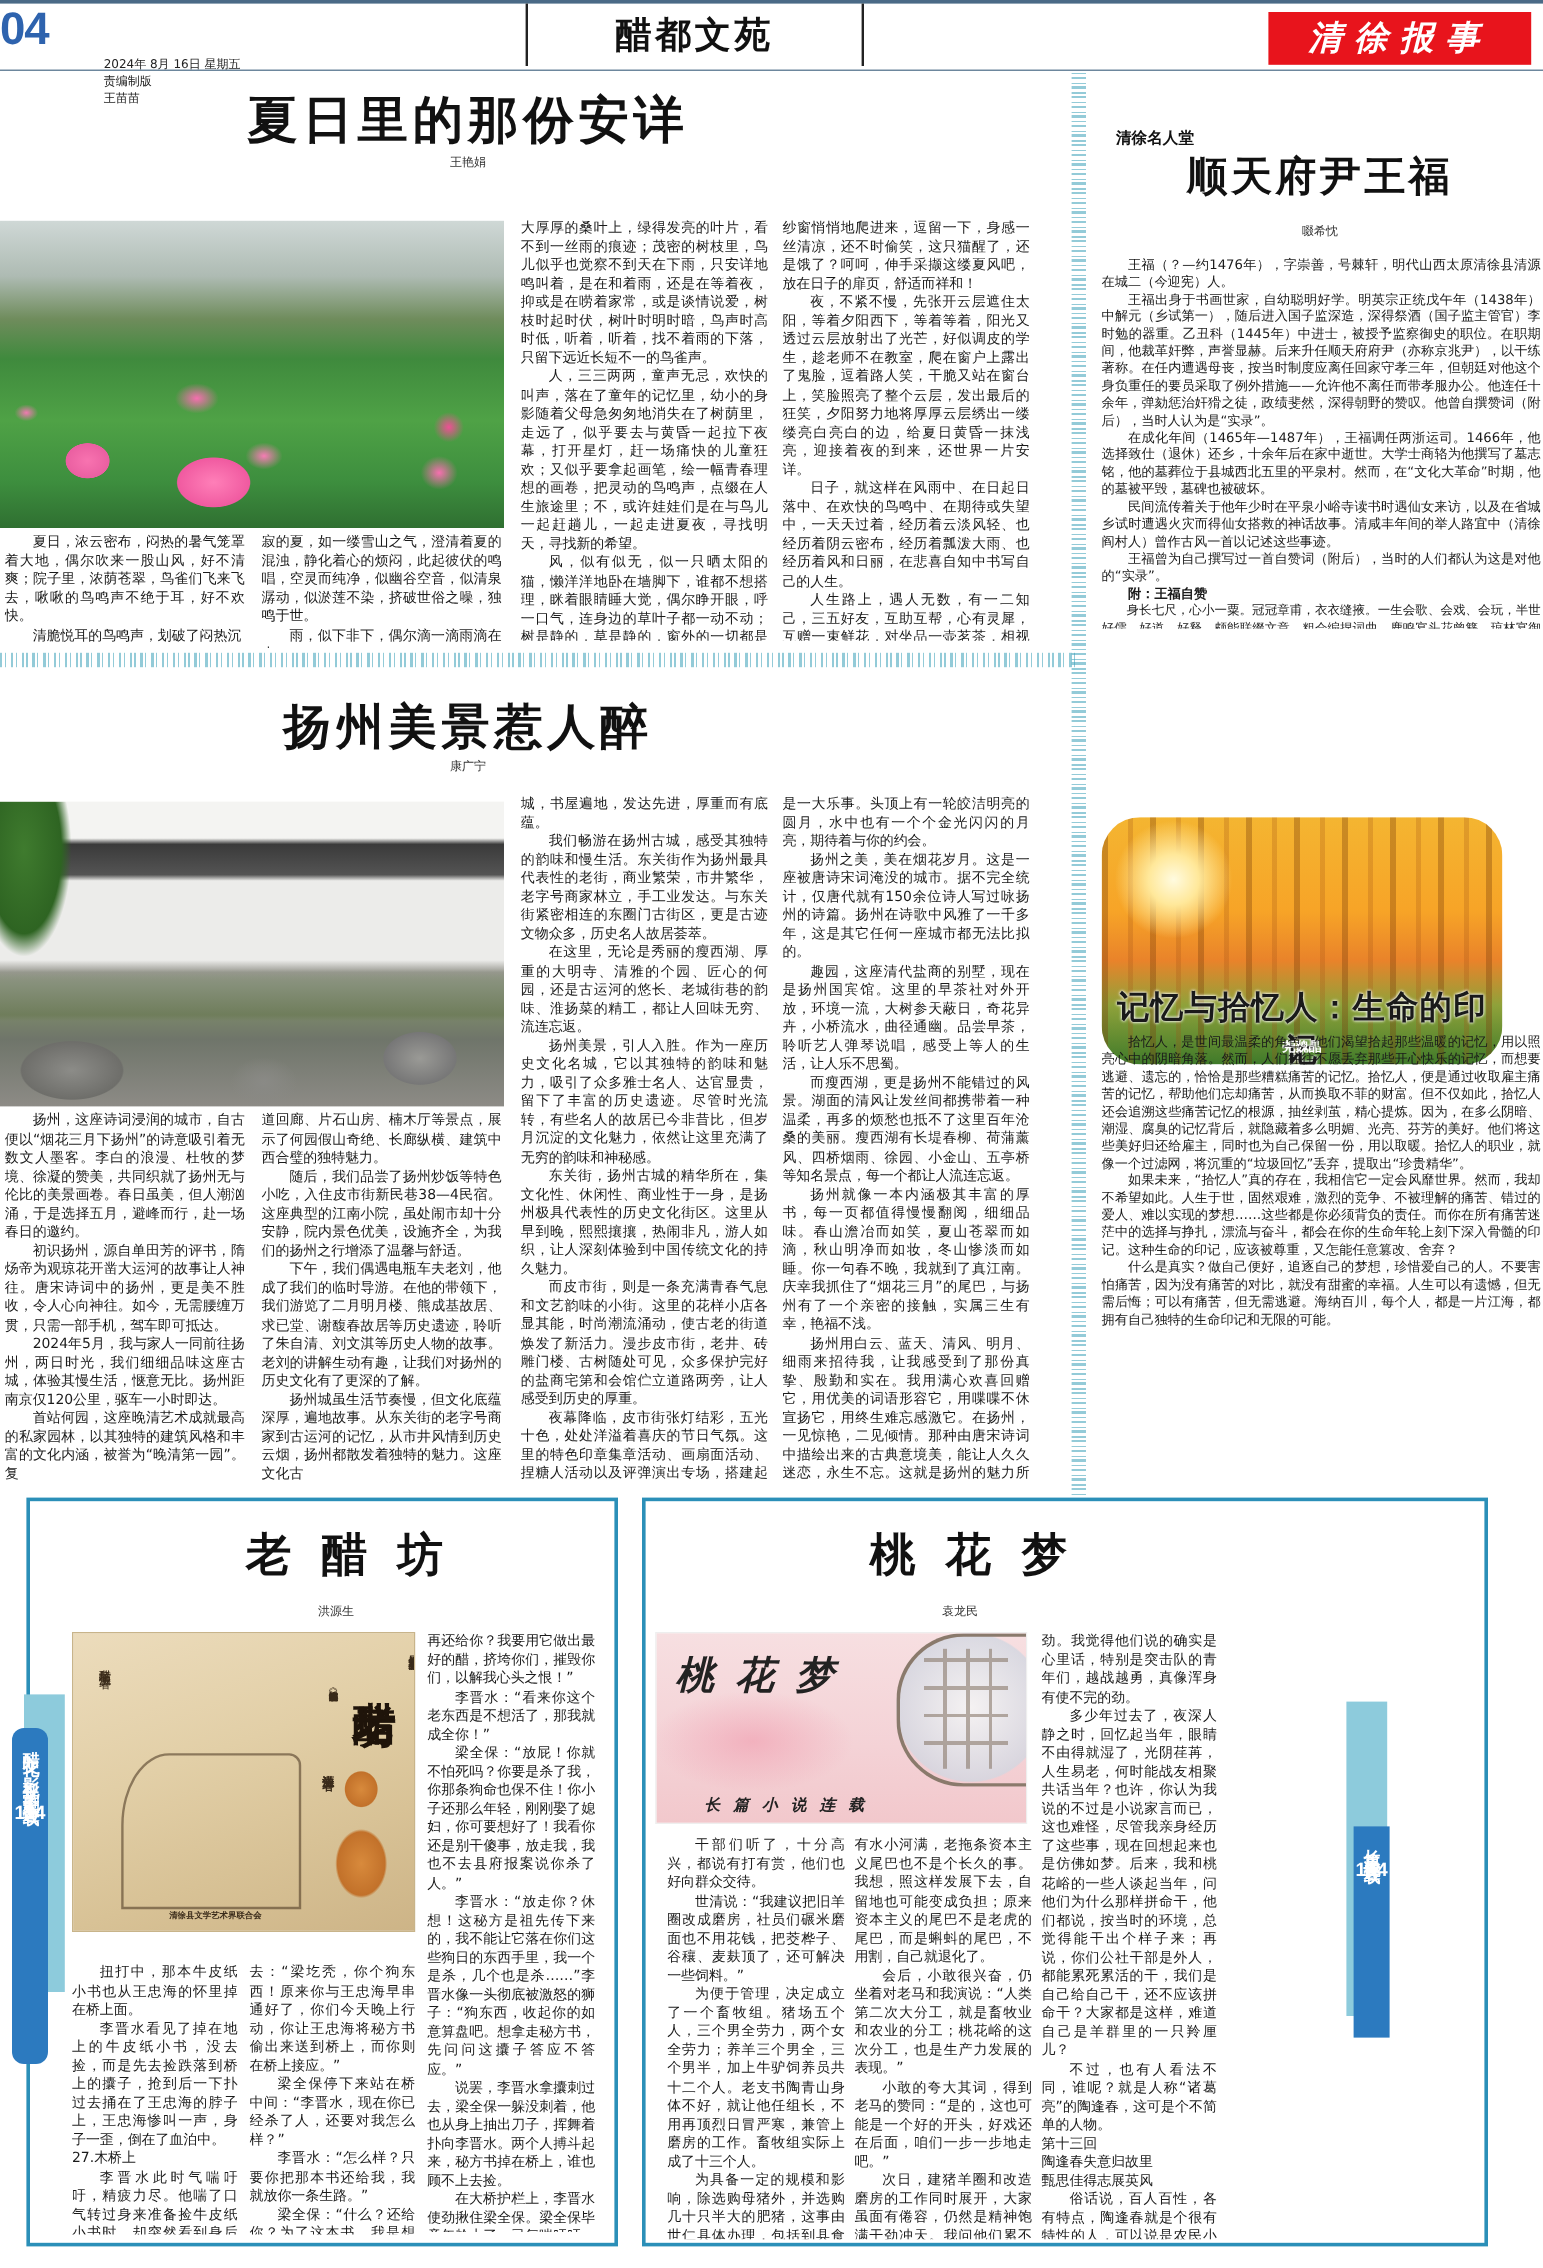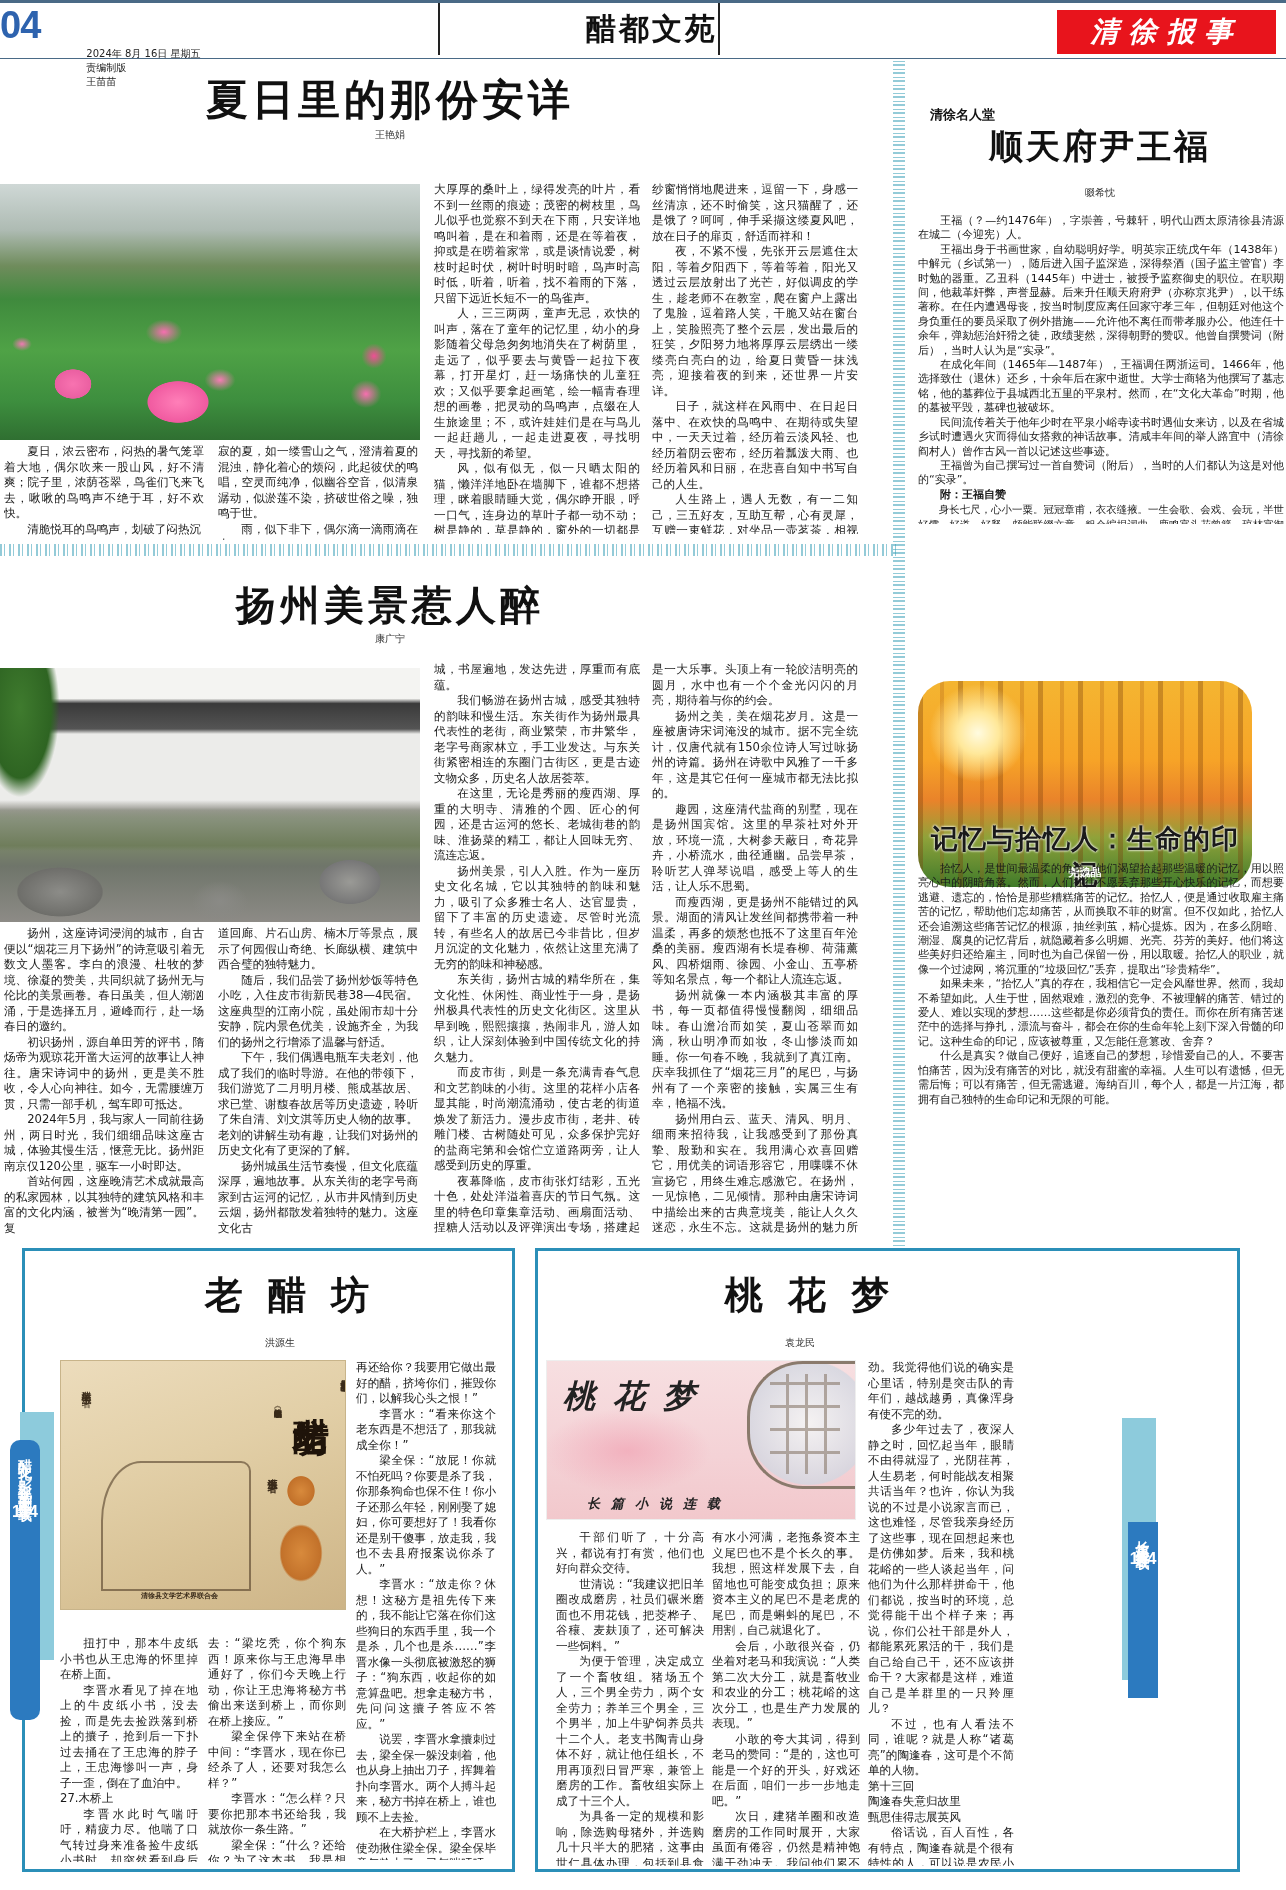--- a/index.html
+++ b/index.html
@@ -4,21 +4,21 @@
 <style>
   * { box-sizing: border-box; margin: 0; padding: 0; }
   html, body { width: 1286px; height: 1890px; background: #ffffff; overflow: hidden; }
   body { font-family: "DejaVu Sans", "Liberation Sans", sans-serif; color: #1a1a1a; position: relative; }
 
   
   .topline { position: absolute; left: 0; top: 0; width: 1286px; height: 3px; background: #4a6a86; }
   .page-num { position: absolute; left: 0; top: 4px; font-family: "Liberation Sans", sans-serif; font-weight: bold; font-size: 38px; color: #2e63ae; letter-spacing: -1px; }
   .header-meta { position: absolute; left: 80px; top: 36px; font-size: 10px; color: #222; white-space: pre; }
   .header-meta span { margin-right: 22px; }
-  .section-box { position: absolute; left: 438px; top: 3px; width: 282px; height: 52px; border-left: 2px solid #222; border-right: 2px solid #222; display: flex; align-items: center; justify-content: flex-end; }
+  .section-box { position: absolute; left: 438px; top: 3px; width: 282px; height: 52px; border-left: 2px solid #222; border-right: 2px solid #222; display: flex; align-items: center; justify-content: center; }
   .section-title { font-size: 30px; font-weight: bold; color: #111; letter-spacing: 3px; }
   .masthead { position: absolute; left: 1057px; top: 10px; width: 219px; height: 44px; background: #e8141c; color: #fff; font-family: "DejaVu Serif", serif; font-style: italic; font-size: 28px; font-weight: bold; display: flex; align-items: center; justify-content: center; letter-spacing: 10px; }
   .header-rule { position: absolute; left: 0; top: 58px; width: 1286px; height: 1px; background: #4a6a86; }
 
   
   .headline { position: absolute; font-weight: bold; color: #111; text-align: center; font-family: "DejaVu Sans", sans-serif; }
   .byline { position: absolute; font-family: "DejaVu Serif", serif; font-size: 10px; color: #333; text-align: center; }
   .col { position: absolute; font-size: 11.6px; line-height: 15.5px; color: #1a1a1a; text-align: justify; overflow: hidden; }
   .col p { text-indent: 2em; }
   .col p.center { text-indent: 0; }

